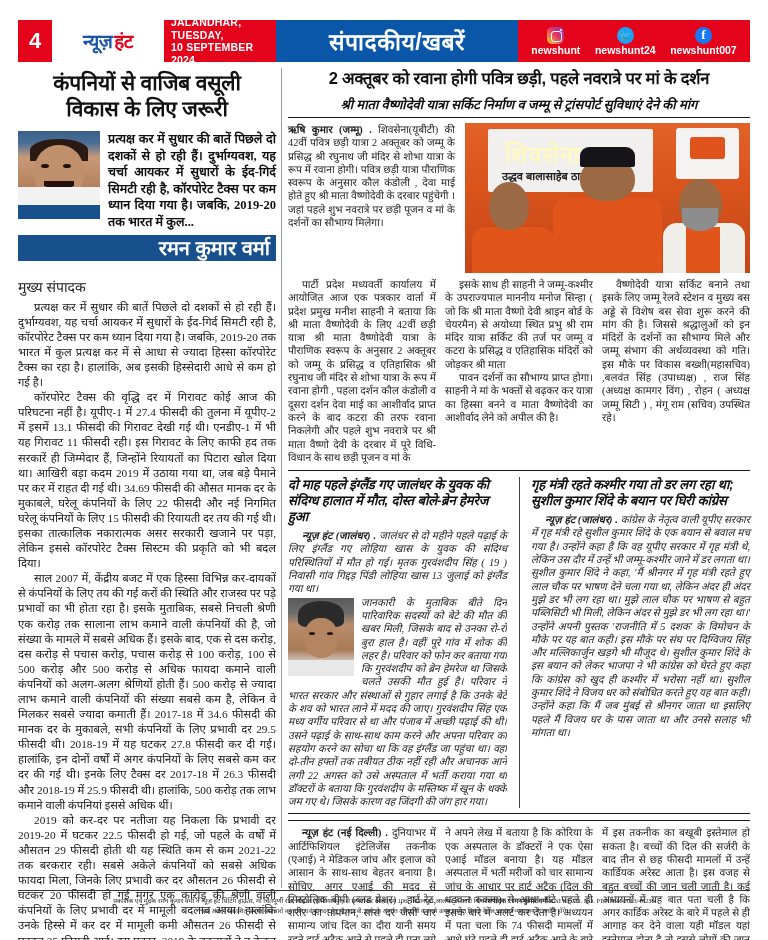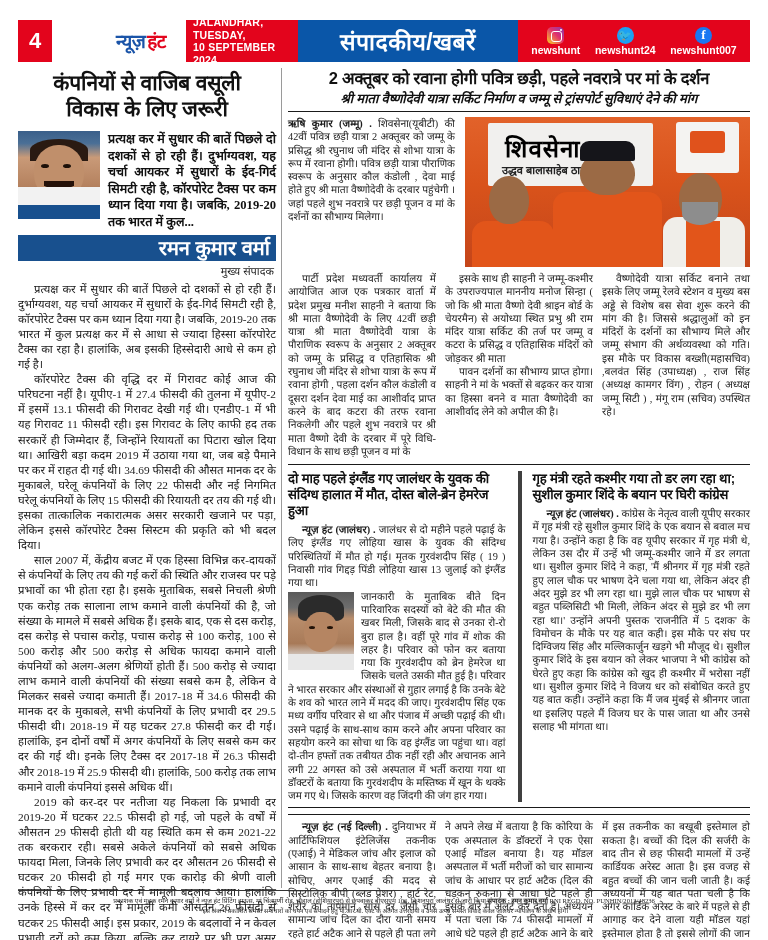--- a/index.html
+++ b/index.html
@@ -16,23 +16,22 @@
     position: absolute; left: 18px; top: 20px;
     width: 732px; height: 42px;
     display: flex; align-items: stretch;
   }
   .mh-pageno {
     width: 34px; background: #e3041c; color:#fff;
     display:flex; align-items:center; justify-content:center;
     font-family:"Liberation Sans", sans-serif; font-weight:bold; font-size:22px;
   }
   .mh-logo {
-    width: 90px; background:#fff; display:flex; align-items:center; justify-content:center;
+    width: 112px; background:#fff; display:flex; align-items:center; justify-content:center;
     padding: 0 2px;
-    margin-left: 44px;
   }
   .mh-logo .lg1 { color:#1a54a8; font-weight:bold; font-size:19px; font-family:"Liberation Sans",sans-serif; letter-spacing:-0.5px;}
   .mh-logo .lg2 { color:#e3041c; font-weight:bold; font-size:19px; font-family:"Liberation Sans",sans-serif; letter-spacing:-0.5px; margin-left:2px;}
   .mh-date {
     background:#e3041c; color:#fff; padding: 3px 7px 3px 7px;
     font-family:"Liberation Sans", sans-serif; font-weight:bold;
     font-size:10.5px; line-height:12.5px; letter-spacing:0.2px;
     display:flex; flex-direction:column; justify-content:center;
     width:112px;
   }
@@ -113,41 +112,41 @@
     color:#111; text-align:justify; font-weight:bold; flex:1;
   }
   .byline-bar {
     margin-top:4px; background:#18508e; height:26px;
     display:flex; align-items:center; justify-content:flex-end; padding-right:6px;
   }
   .byline-name {
     color:#fff; font-family:"Liberation Sans",sans-serif; font-weight:bold; font-size:20px;
   }
   .byline-role {
-    text-align:right; font-family:"Liberation Sans",sans-serif;
-    font-size:11px; color:#222; margin-top:2px; padding-right:2px;
+    font-family:"Liberation Sans",sans-serif;
+    font-size:14px; color:#222; margin-top:16px; padding-right:2px;
   }
   .ed-body {
     margin-top:4px;
     font-family:"Liberation Serif", serif;
     font-size:11.3px; line-height:15.1px; color:#1a1a1a; text-align:justify;
   }
   .ed-body p { text-indent:16px; margin-bottom:0; }
 
   
   .rightarea { position:absolute; left:288px; top:68px; width:462px; }
 
   .story-head {
     font-family:"Liberation Sans", sans-serif; font-weight:bold;
     color:#111; letter-spacing:-0.2px;
   }
   .h-lead { font-size:16.5px; line-height:20px; text-align:center; }
   .h-sub  {
     font-family:"Liberation Serif", serif; font-style:italic; font-weight:bold;
-    font-size:13px; line-height:17px; text-align:center; color:#111; margin-top:2px;
+    font-size:13px; line-height:17px; text-align:center; color:#111; margin-top:8px;
   }
 
   .newsbody {
     font-family:"Liberation Serif", serif;
     font-size:10.3px; line-height:13.3px; color:#1c1c1c; text-align:justify;
   }
   .newsbody p { text-indent:14px; }
   .dateline { font-weight:bold; }
 
   .cols3 { display:flex; gap:9px; }
@@ -159,21 +158,21 @@
     width:100%; height:150px; position:relative; overflow:hidden;
     background:#d8561f;
   }
   .ps-bg { position:absolute; inset:0; background:linear-gradient(180deg,#e2622a 0%,#d9531b 45%,#c4451a 100%); }
   .ps-banner {
     position:absolute; left:8%; top:4%; width:58%; height:42%;
     background:#f1f0ee; border-radius:2px;
   }
   .ps-banner-txt {
     position:absolute; left:14%; top:9%; font-family:"Liberation Sans",sans-serif;
-    font-weight:bold; font-size:24px; color:#000000; letter-spacing:1px;
+    font-weight:bold; font-size:24px; color:#fef9c3; letter-spacing:1px;
   }
   .ps-banner-sub {
     position:absolute; left:13%; top:30%; font-family:"Liberation Sans",sans-serif;
     font-weight:bold; font-size:11px; color:#222;
   }
   .ps-logo-r {
     position:absolute; right:4%; top:3%; width:22%; height:34%;
     background:#f4f3f1; border-radius:3px;
   }
   .ps-logo-r::after{
@@ -340,21 +339,21 @@
         <div class="col">
           <div class="newsbody">
             <p>वैष्णोदेवी यात्रा सर्किट बनाने तथा इसके लिए जम्मू रेलवे स्टेशन व मुख्य बस अड्डे से विशेष बस सेवा शुरू करने की मांग की है। जिससे   श्रद्धालुओं को इन मंदिरों के दर्शनों का सौभाग्य मिले और जम्मू संभाग की अर्थव्यवस्था को गति। इस मौके पर विकास बख्शी(महासचिव) ,बलवंत सिंह (उपाध्यक्ष)  , राज सिंह (अध्यक्ष कामगर विंग) , रोहन ( अध्यक्ष जम्मू सिटी )  ,  मंगू राम (सचिव) उपस्थित रहे।</p>
           </div>
         </div>
       </div>
     </div>
 
     <div class="hrule" style="position:relative; margin:6px 0 6px 0; width:100%;"></div>
 
-    <div class="cols2" style="gap:12px;">
+    <div class="cols2" style="gap:12px;font-style:italic;">
 
       <div class="col" style="position:relative;">
         <div class="story-head" style="font-size:13.2px; line-height:16px;">
           <div>दो माह पहले इंग्लैंड गए जालंधर के युवक की</div>
           <div>संदिग्ध हालात में मौत, दोस्त बोले-ब्रेन हेमरेज हुआ</div>
         </div>
         <div class="newsbody" style="margin-top:4px;">
           <p style="text-indent:14px;"><span class="dateline">न्यूज़ हंट (जालंधर) .</span>
           <span>जालंधर से दो महीने पहले पढ़ाई के लिए इंग्लैंड गए लोहिया खास के युवक की संदिग्ध परिस्थितियों में मौत हो गई। मृतक गुरवंशदीप सिंह ( 19 ) निवासी गांव गिद्दड़ पिंडी लोहिया खास 13 जुलाई को इंग्लैंड गया था।</span></p>
           <p style="text-indent:0; overflow:hidden;">
@@ -363,21 +362,21 @@
               <span class="fc"></span>
               <span class="ey1"></span>
               <span class="ey2"></span>
               <span class="sh"></span>
             </span>
             <span>जानकारी के मुताबिक बीते दिन पारिवारिक सदस्यों को बेटे की मौत की खबर मिली, जिसके बाद से उनका रो-रो बुरा हाल है। वहीं पूरे गांव में शोक की लहर है। परिवार को फोन कर बताया गया कि गुरवंशदीप को ब्रेन हेमरेज था जिसके चलते उसकी मौत हुई है। परिवार ने भारत सरकार और संस्थाओं से गुहार लगाई है कि उनके बेटे के शव को भारत लाने में मदद की जाए। गुरवंशदीप सिंह एक मध्य वर्गीय परिवार से था और पंजाब में अच्छी पढ़ाई की थी। उसने पढ़ाई के साथ-साथ काम करने और अपना परिवार का सहयोग करने का सोचा था कि वह इंग्लैंड जा पहुंचा था। वहां दो-तीन हफ्तों तक तबीयत ठीक नहीं रही और अचानक आने लगी 22 अगस्त को उसे अस्पताल में भर्ती कराया गया था डॉक्टरों के बताया कि गुरवंशदीप के मस्तिष्क में खून के थक्के जम गए थे। जिसके कारण वह जिंदगी की जंग हार गया।</span>
           </p>
         </div>
       </div>
 
-      <div class="col" style="border-left:4px solid #404040; padding-left:11px;">
+      <div class="col" style="border-left:1px solid #404040; padding-left:11px;">
         <div class="story-head" style="font-size:13.2px; line-height:16px;">
           <div>गृह मंत्री रहते कश्मीर गया तो डर लग रहा था;</div>
           <div>सुशील कुमार शिंदे के बयान पर घिरी कांग्रेस</div>
         </div>
         <div class="newsbody" style="margin-top:4px;">
           <p style="text-indent:14px;"><span class="dateline">न्यूज़ हंट (जालंधर) .</span>
           <span>कांग्रेस के नेतृत्व वाली यूपीए सरकार में गृह मंत्री रहे सुशील कुमार शिंदे के एक बयान से बवाल मच गया है। उन्होंने कहा है कि वह यूपीए सरकार में गृह मंत्री थे, लेकिन उस दौर में उन्हें भी जम्मू-कश्मीर जाने में डर लगता था। सुशील कुमार शिंदे ने कहा, 'मैं श्रीनगर में गृह मंत्री रहते हुए लाल चौक पर भाषण देने चला गया था, लेकिन अंदर ही अंदर मुझे डर भी लग रहा था। मुझे लाल चौक पर भाषण से बहुत पब्लिसिटी भी मिली, लेकिन अंदर से मुझे डर भी लग रहा था।' उन्होंने अपनी पुस्तक 'राजनीति में 5 दशक' के विमोचन के मौके पर यह बात कही। इस मौके पर संघ पर दिग्विजय सिंह और मल्लिकार्जुन खड़गे भी मौजूद थे। सुशील कुमार शिंदे के इस बयान को लेकर भाजपा ने भी कांग्रेस को घेरते हुए कहा कि कांग्रेस को खुद ही कश्मीर में भरोसा नहीं था। सुशील कुमार शिंदे ने विजय धर को संबोधित करते हुए यह बात कही। उन्होंने कहा कि मैं जब मुंबई से श्रीनगर जाता था इसलिए पहले मैं विजय घर के पास जाता था और उनसे सलाह भी मांगता था।</span></p>
         </div>
       </div>
     </div>

